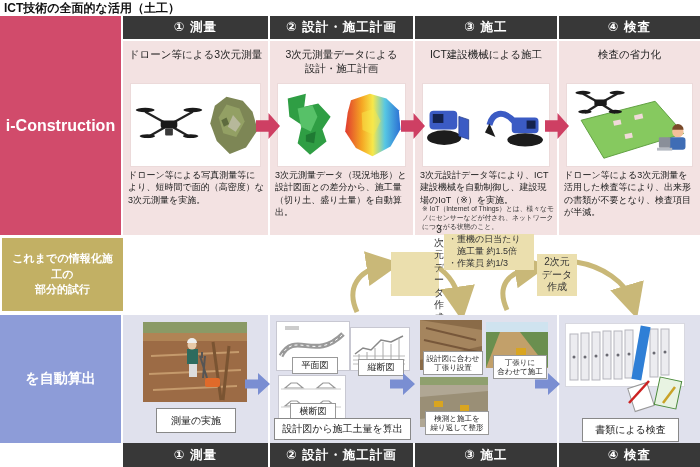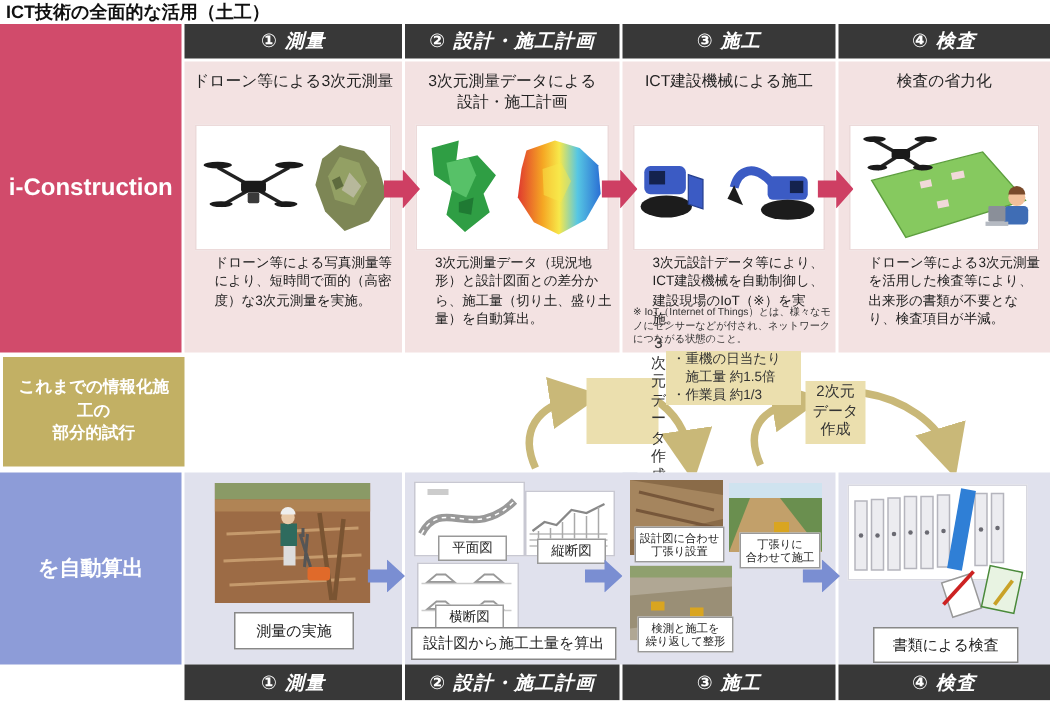--- a/index.html
+++ b/index.html
@@ -6,27 +6,27 @@
   .page{position:relative;width:700px;height:467px;background:#fff;
         font-family:"Liberation Sans","DejaVu Sans",sans-serif;overflow:hidden;}
   .abs{position:absolute;box-sizing:border-box;}
   .title{font-size:12px;font-weight:bold;color:#111;}
   .rowlabel{color:#fff;display:flex;align-items:center;justify-content:center;
             text-align:center;font-weight:bold;}
   .lab-ic{background:#d14b6b;font-size:16px;}
   .lab-partial{background:#c2b064;font-size:11px;line-height:1.45;padding:0 6px;}
   .lab-conv{background:#8d9cd8;font-size:14px;}
   .hdr{background:#383838;color:#fff;font-weight:bold;font-size:12.5px;
-       display:flex;align-items:center;justify-content:center;letter-spacing:1px;font-style:italic;}
+       display:flex;align-items:center;justify-content:center;letter-spacing:1px;}
   .topcell{background:#f3e2e2;}
   .subtitle{position:absolute;left:3px;right:3px;top:6px;font-size:10.5px;color:#222;
             text-align:center;white-space:pre-line;line-height:1.35;}
   .imgbox{position:absolute;left:7px;right:7px;top:42px;height:82px;background:#fff;
           border:1px solid #ecdada;display:flex;align-items:center;justify-content:center;gap:2px;}
-  .desc{position:absolute;left:20px;right:4px;top:128px;font-size:9px;color:#222;line-height:1.38;}
+  .desc{position:absolute;left:5px;right:4px;top:128px;font-size:9px;color:#222;line-height:1.38;}
   .footnote{position:absolute;left:7px;right:3px;top:164px;font-size:6.8px;color:#333;line-height:1.3;}
   .red-arrow{background:#ce3f63;
      clip-path:polygon(0 28%,52% 28%,52% 0,100% 50%,52% 100%,52% 72%,0 72%);}
   .blue-arrow{background:#7a8ed2;
      clip-path:polygon(0 30%,52% 30%,52% 0,100% 50%,52% 100%,52% 70%,0 70%);}
   .tanbox{background:#ebdfae;color:#333;display:flex;align-items:center;justify-content:center;
           text-align:center;white-space:pre-line;}
   .botcell{background:#e0e1ed;}
   .chip{position:absolute;background:#fff;border:1px solid #999;color:#222;
         display:flex;align-items:center;justify-content:center;text-align:center;

